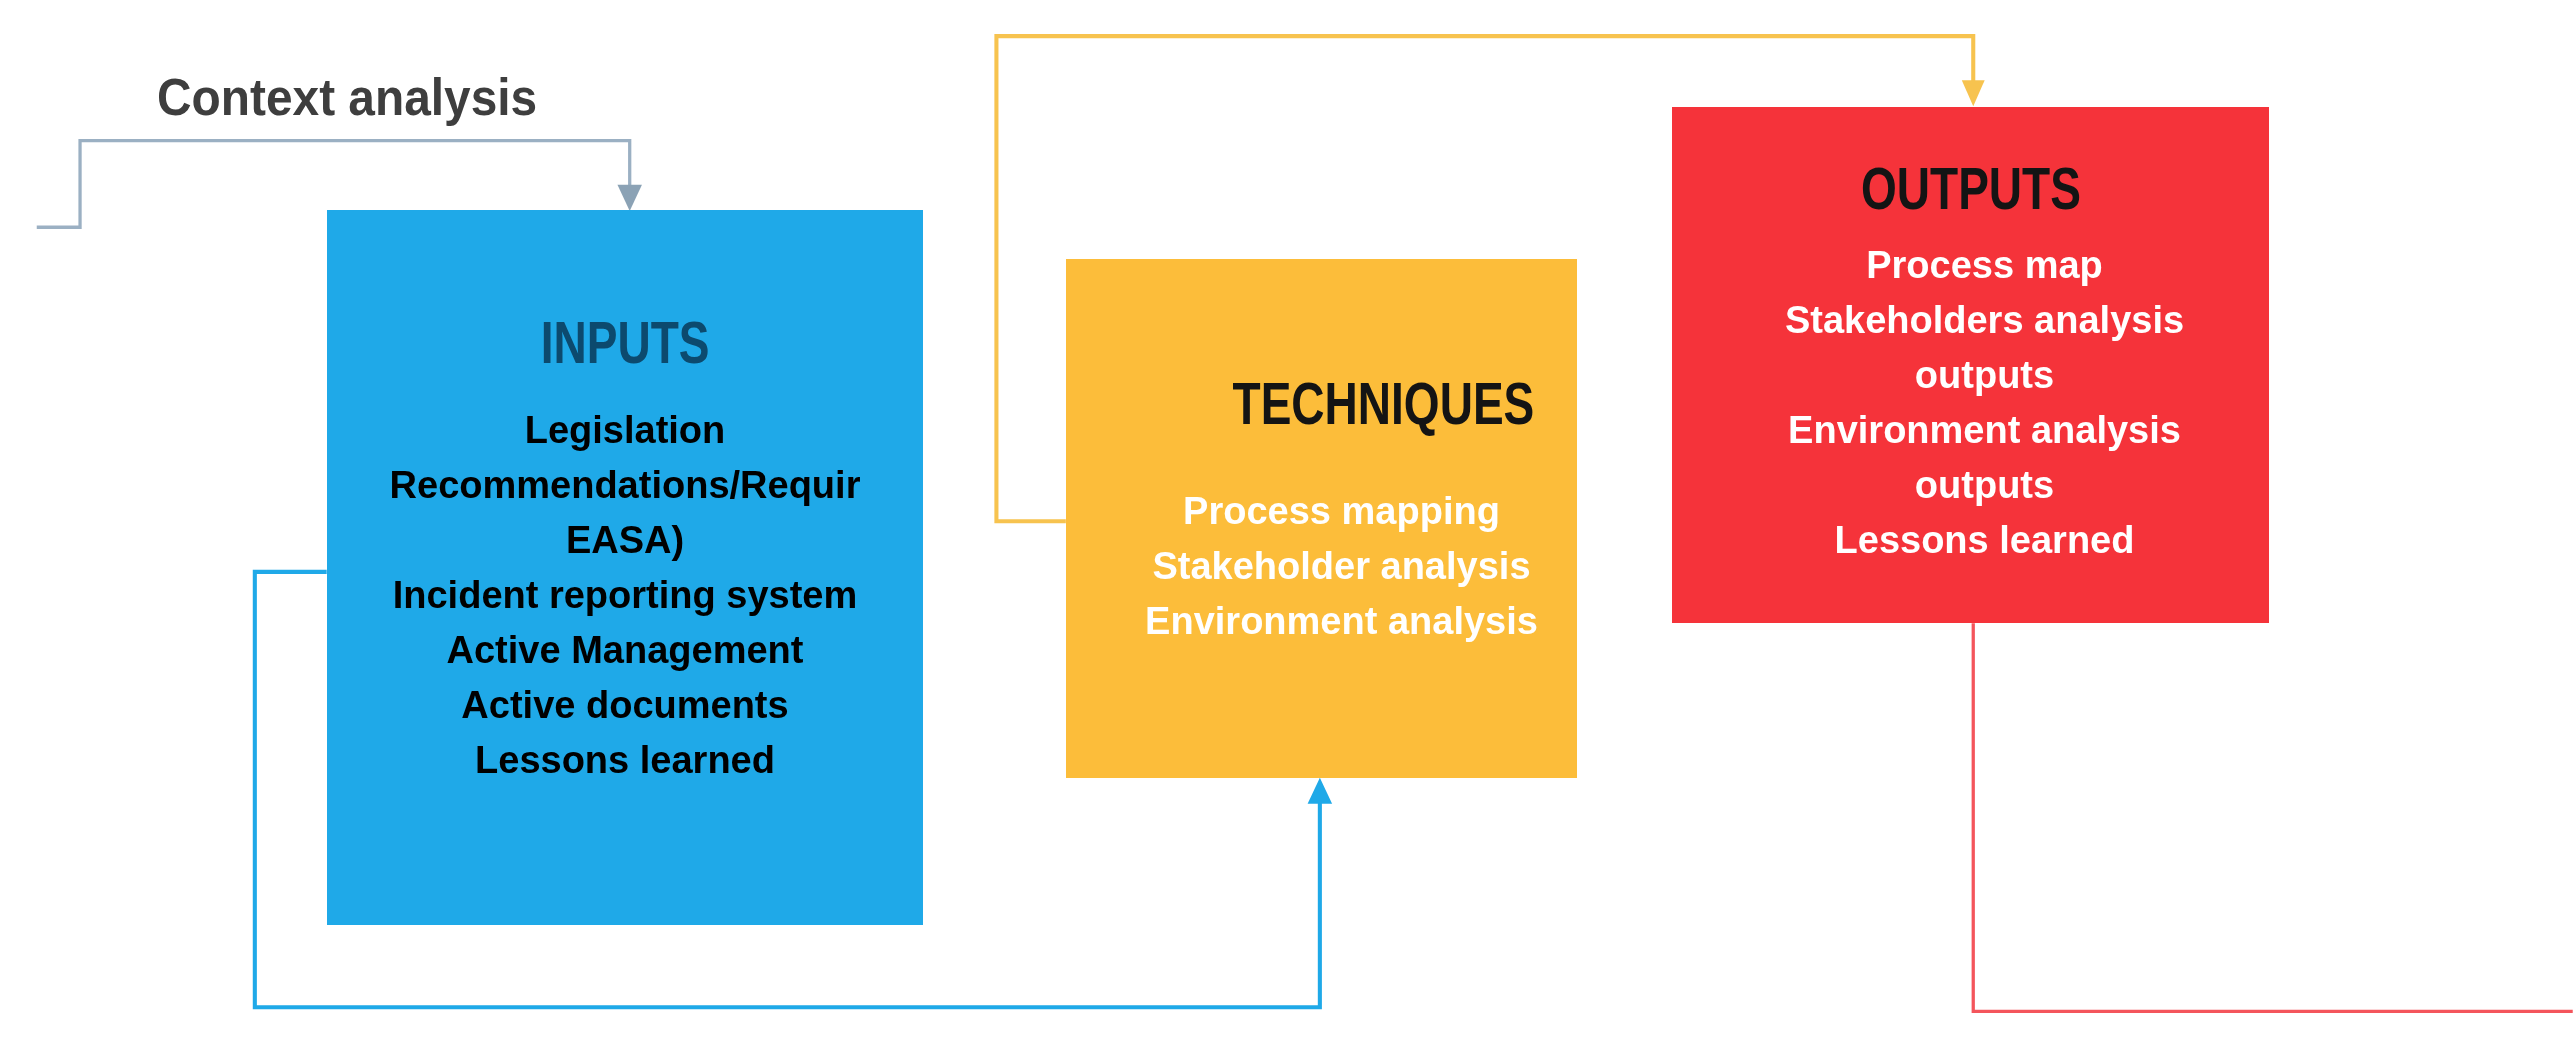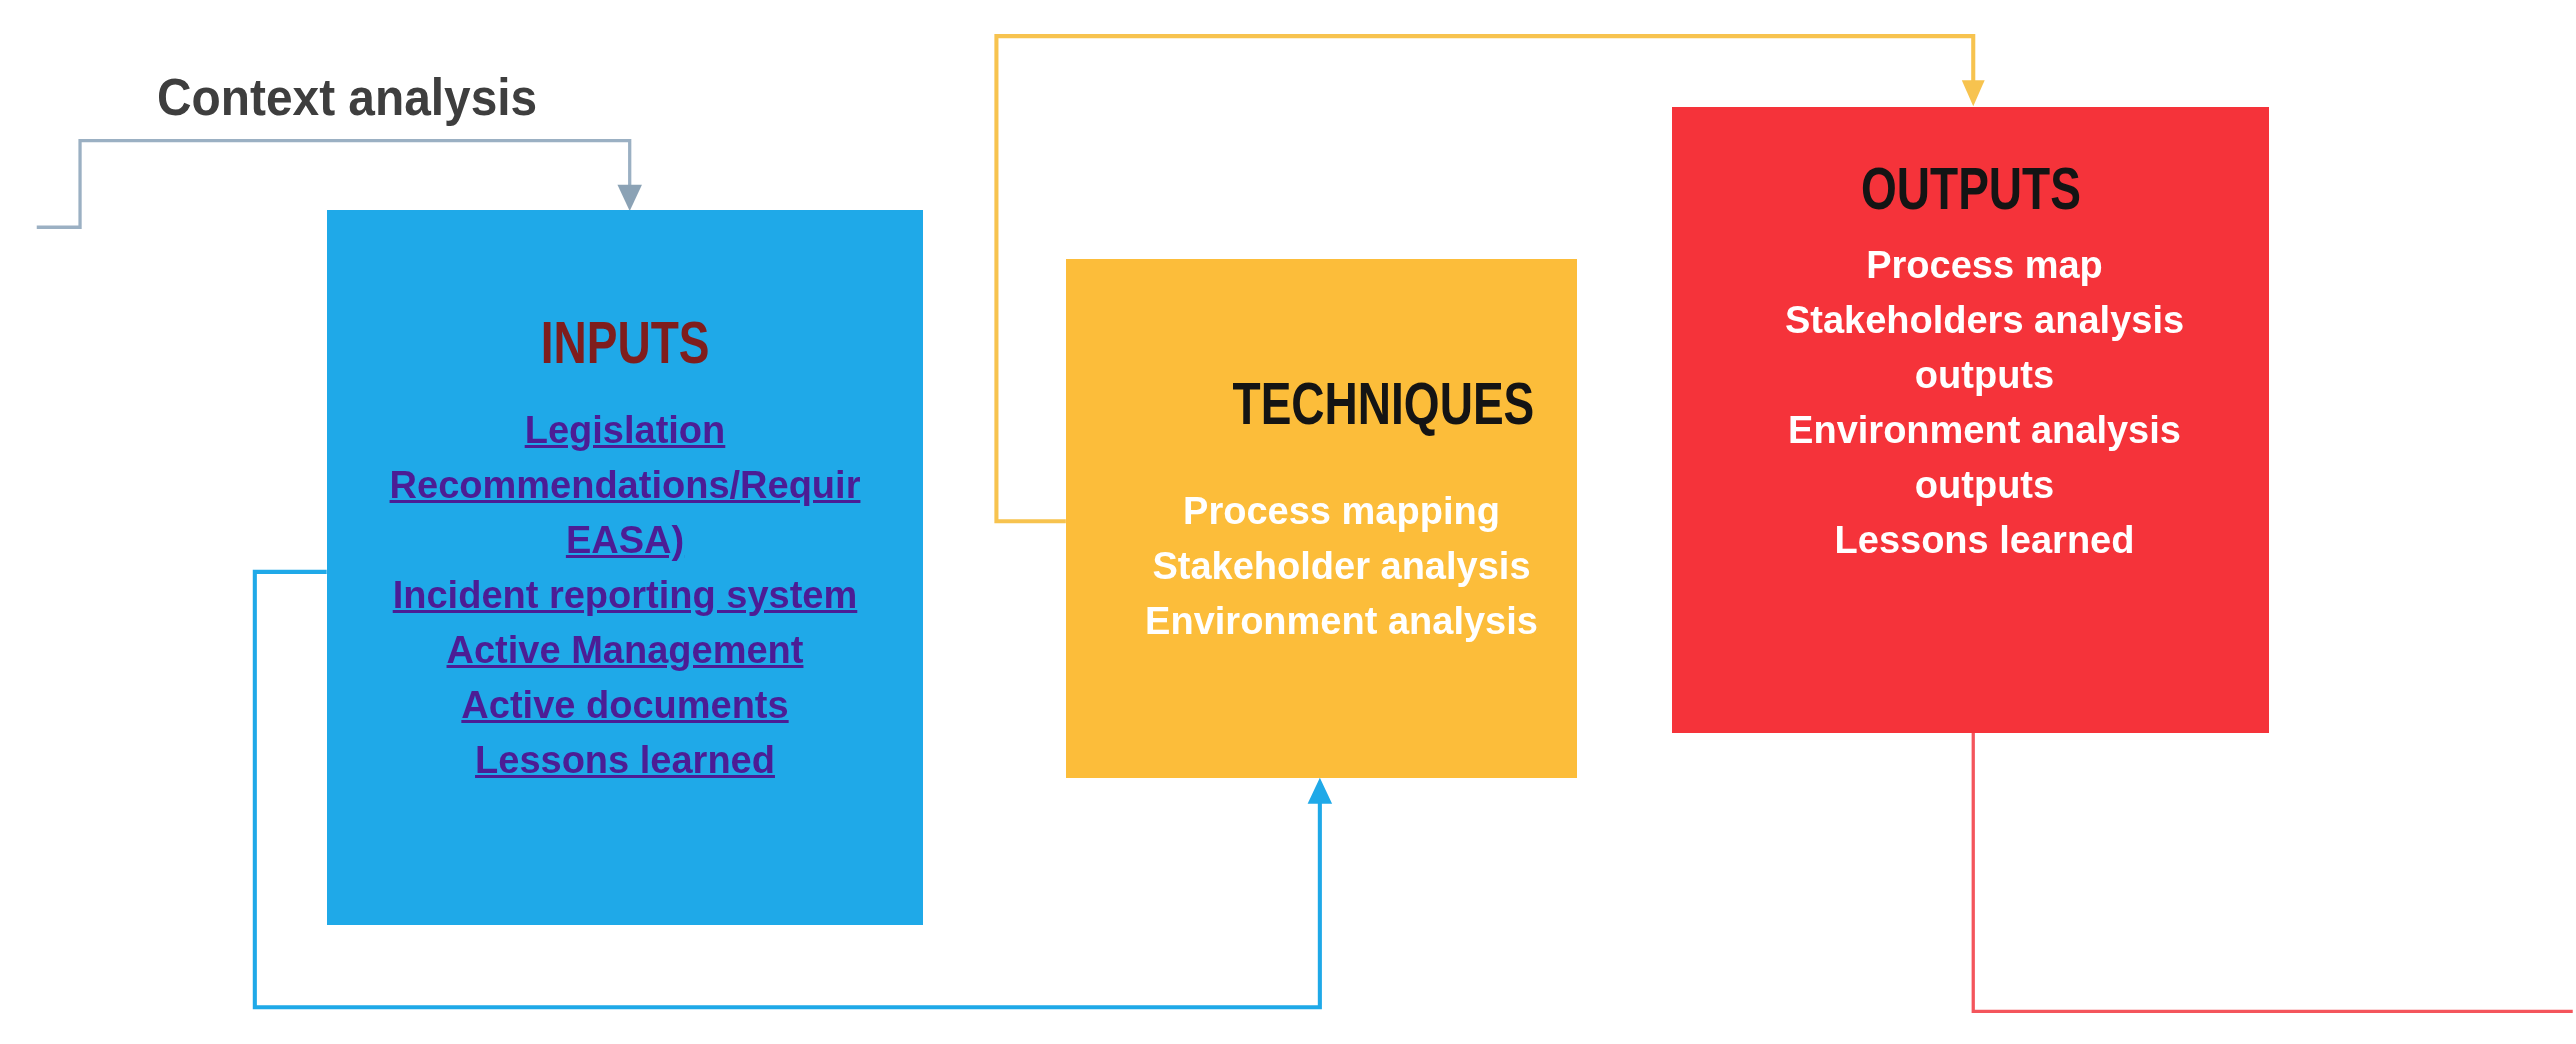--- a/index.html
+++ b/index.html
@@ -47,21 +47,21 @@
   .box-line {
     font-weight: 700;
     font-size: 38px;
     line-height: 55px;
     white-space: nowrap;
   }
   .inputs-box    { left: 327px;  top: 210px; width: 596px; height: 715px; }
   .inputs-box    .box-title { margin-top: 102px; margin-bottom: 29px; }
   .techniques-box{ left: 1066px; top: 259px; width: 511px; height: 519px; }
   .techniques-box .box-title { margin-top: 114px; margin-bottom: 49px; text-align: right; }
-  .outputs-box   { left: 1672px; top: 107px; width: 597px; height: 626px; }
+  .outputs-box   { left: 1672px; top: 107px; width: 597px; height: 516px; }
   .outputs-box   .box-title { margin-top: 51px; margin-bottom: 18px; }
 </style>
 </head>
 <body>
 
 <div class="canvas">
 
   <svg class="connector-layer" viewBox="0 0 3154 1279" xmlns="http://www.w3.org/2000/svg">
     <g>
       <path d="M45 278 H98 V172 H771 V230" stroke-width="4" stroke="#9BB0C3"></path>
@@ -76,24 +76,24 @@
       <polygon points="1601,984 1631,984 1616,952" fill="#1FA9E8"></polygon>
     </g>
     <g>
       <path d="M2416 763 V1238 H3150" stroke-width="4" stroke="#F4555C"></path>
     </g>
   </svg>
 
   <div class="context-label" style="color: rgb(62, 62, 62);">Context analysis</div>
 
   <div class="box inputs-box" style="background-color: rgb(31, 169, 232);">
-    <div class="box-title" style="color: #7f1d1d;">
+    <div class="box-title" style="color: #0c4a6e;">
       <span>INPUTS</span>
     </div>
-    <div style="color: #4c1d95; text-decoration: underline;">
+    <div style="color: #000000;">
       <div class="box-line">Legislation</div>
       <div class="box-line">Recommendations/Requir</div>
       <div class="box-line">EASA)</div>
       <div class="box-line">Incident reporting system</div>
       <div class="box-line">Active Management</div>
       <div class="box-line">Active documents</div>
       <div class="box-line">Lessons learned</div>
     </div>
   </div>
 

